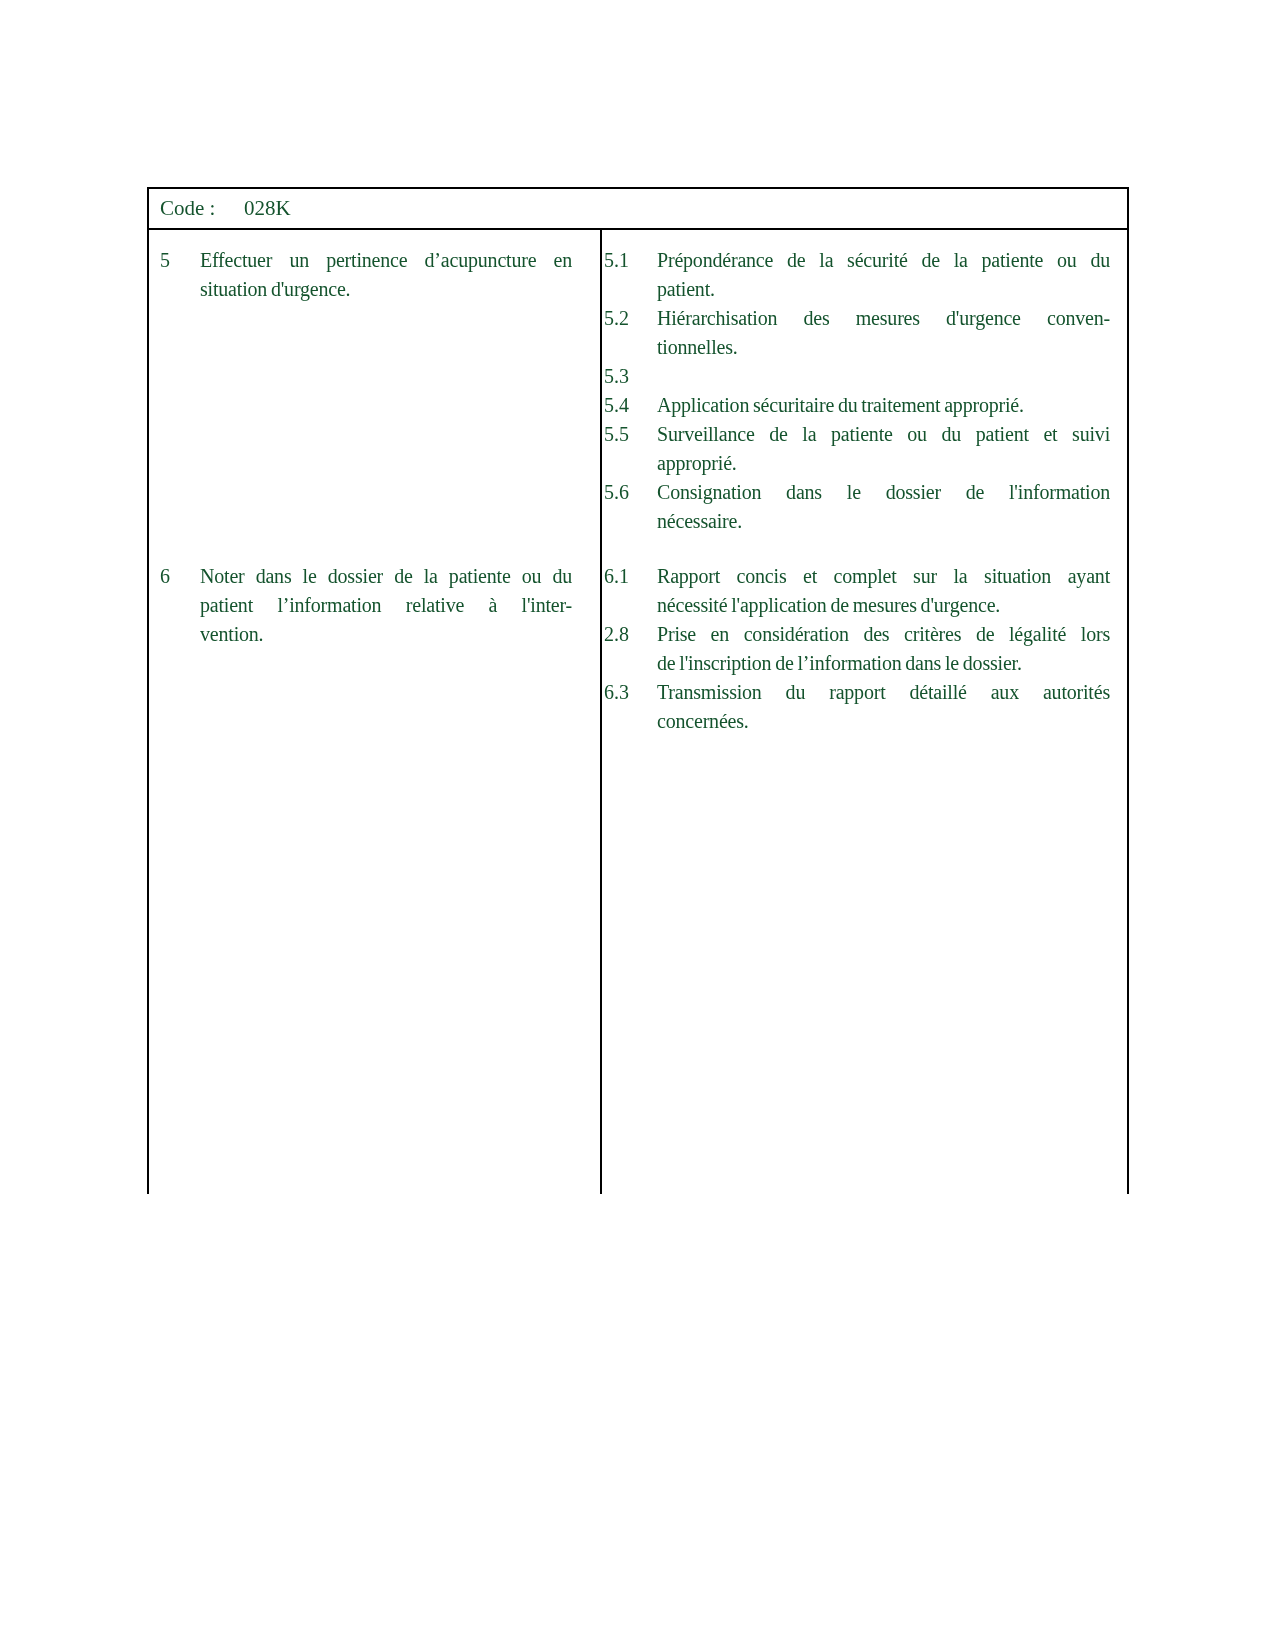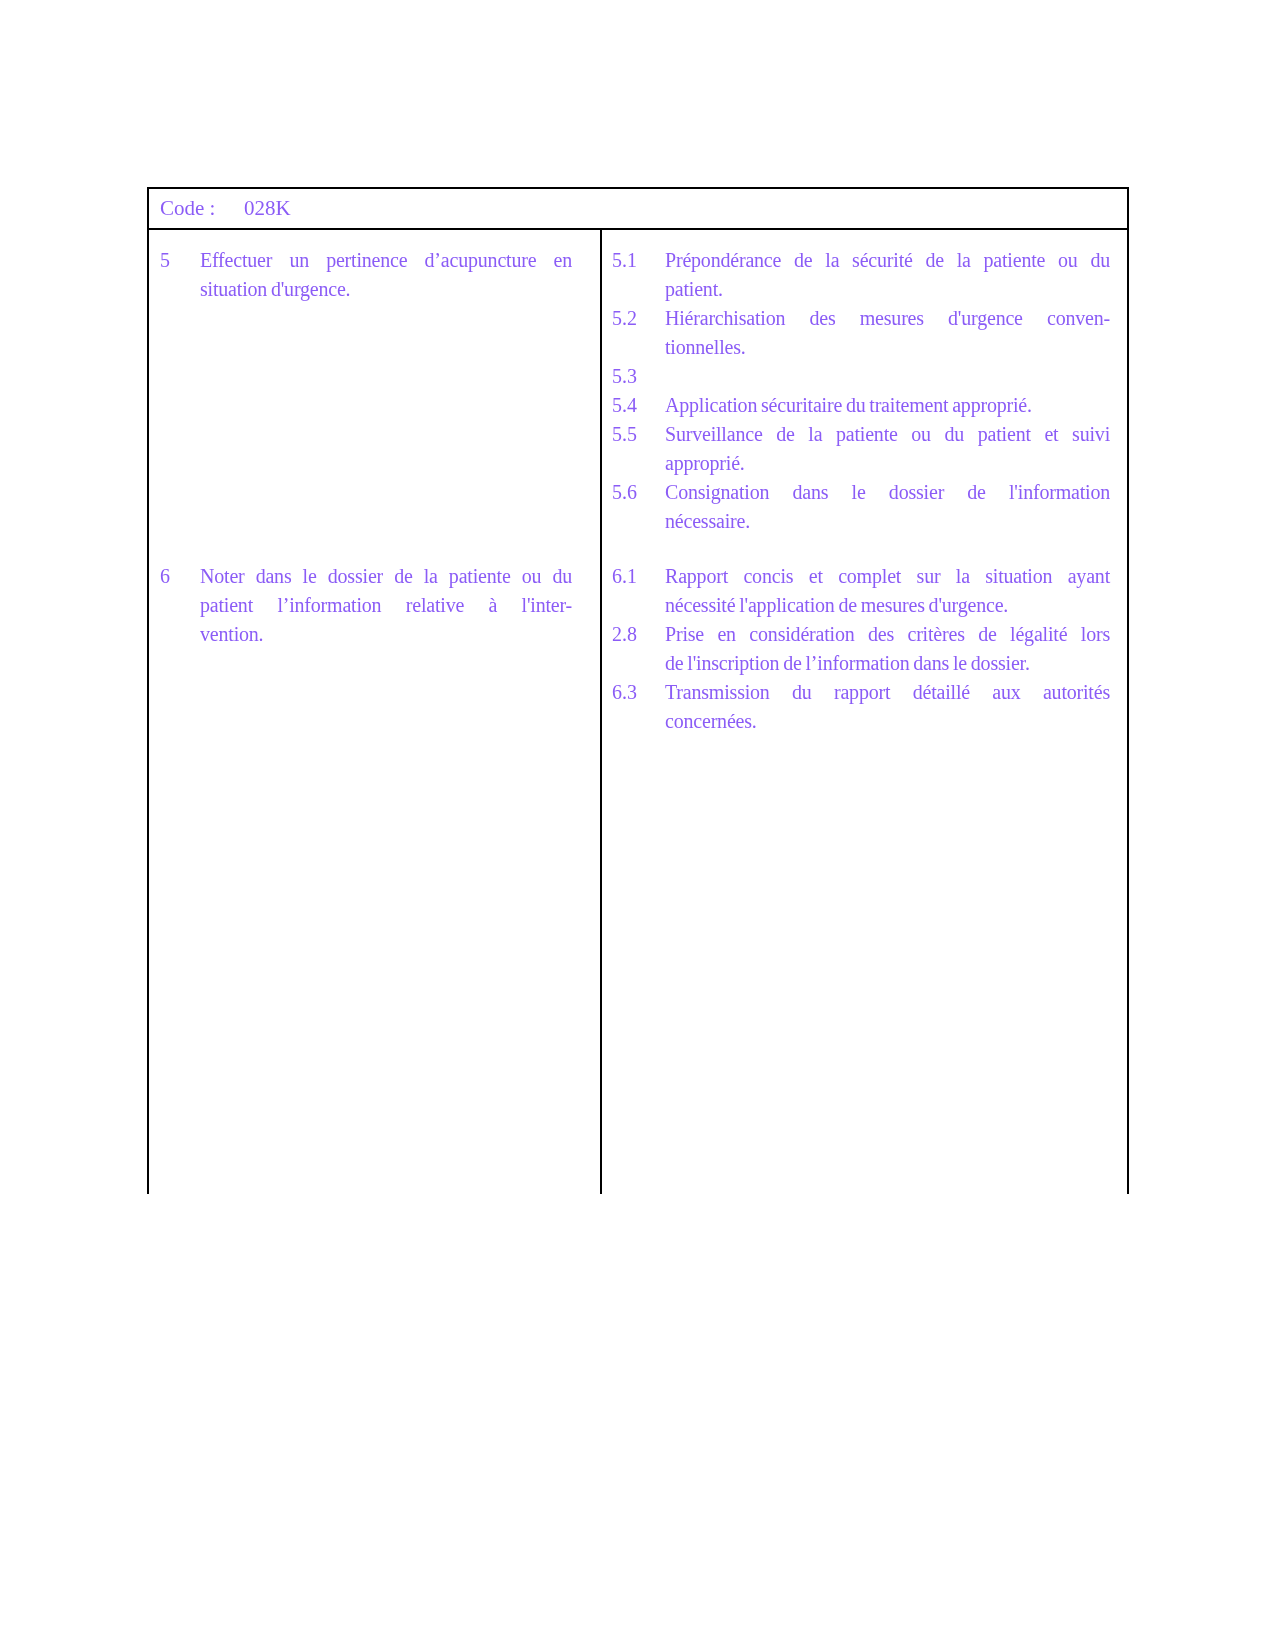--- a/index.html
+++ b/index.html
@@ -1,38 +1,38 @@
 <!DOCTYPE html>
 <html><head>
 <meta charset="utf-8">
 <style>
   html,body{margin:0;padding:0;background:#ffffff;}
   .page{
     position:relative;width:1275px;height:1194px;background:#ffffff;
-    font-family:"Liberation Serif","DejaVu Serif",serif;color:#8b5cf6;
+    font-family:"Liberation Serif","DejaVu Serif",serif;color:#14532d;
     overflow:hidden;
   }
   .doc-table{
     position:absolute;left:147px;top:187px;width:982px;height:1296px;
     border:2px solid #000;box-sizing:border-box;background:#fff;
   }
   .thead{
     height:41px;border-bottom:2px solid #000;box-sizing:border-box;
     line-height:38px;padding-left:11px;font-size:21px;
   }
   .code-label{display:inline-block;width:84px;}
   .tbody{
     position:relative;display:grid;grid-template-columns:452px 526px;
     row-gap:26px;align-content:start;padding-top:16px;
     height:calc(100% - 41px);box-sizing:border-box;
   }
   .vdivider{position:absolute;left:451px;top:0;bottom:0;width:2px;background:#000;}
   .cell{box-sizing:border-box;}
   .col-left{padding-left:11px;padding-right:29px;}
-  .col-right{padding-left:11px;padding-right:17px;}
+  .col-right{padding-left:3px;padding-right:17px;}
   .item{display:flex;align-items:flex-start;}
   .num{font-size:20px;line-height:29px;}
   .col-left .num{flex:0 0 40px;}
   .col-right .num{flex:0 0 53px;}
   .txt{flex:1;min-width:0;}
   .line{
     font-size:20px;line-height:29px;letter-spacing:-0.2px;word-spacing:-1px;
     white-space:nowrap;
   }
   .line.j{text-align:justify;text-align-last:justify;}

